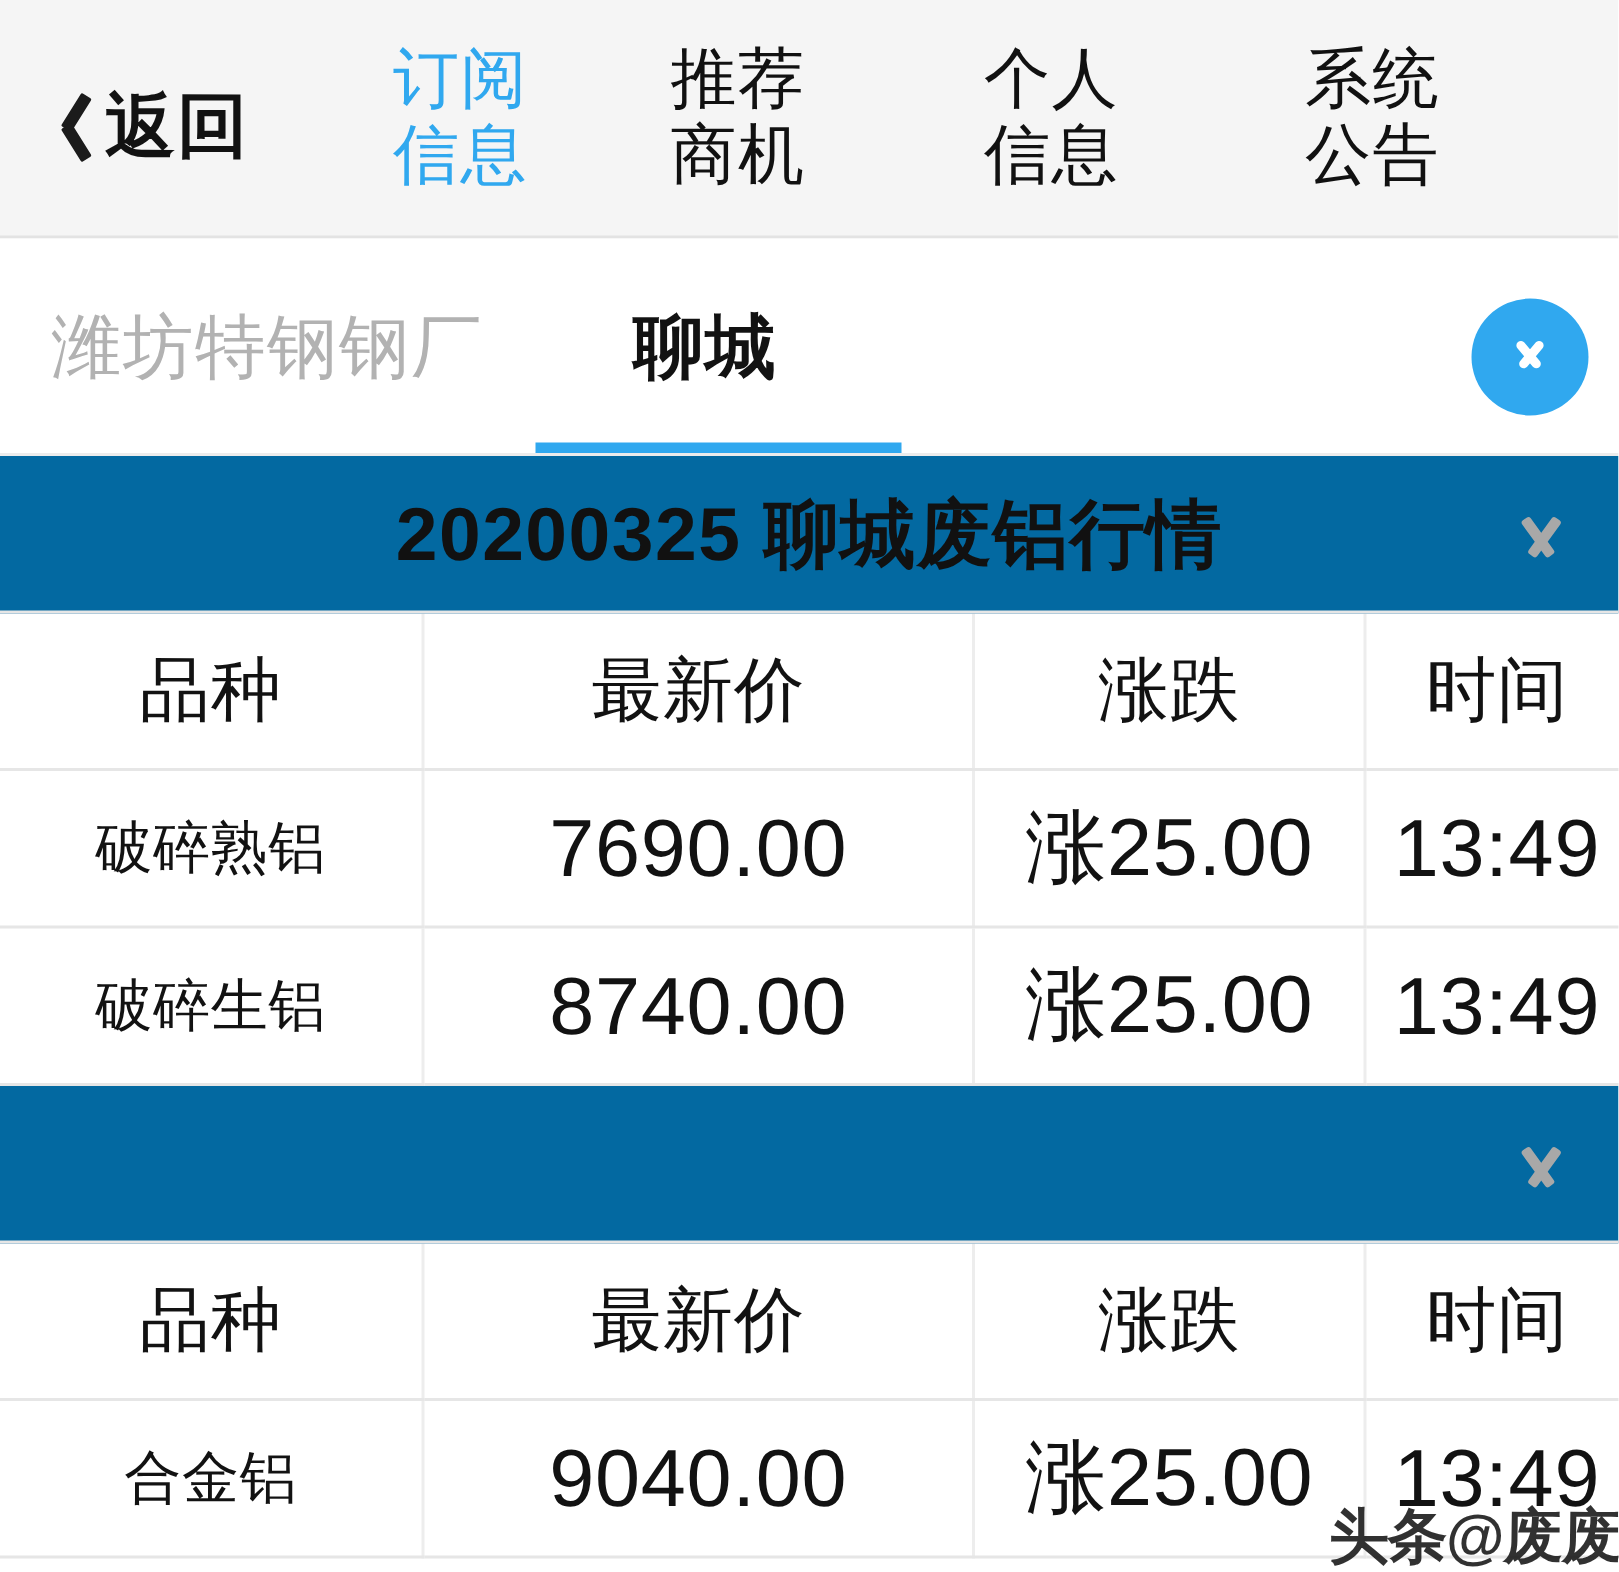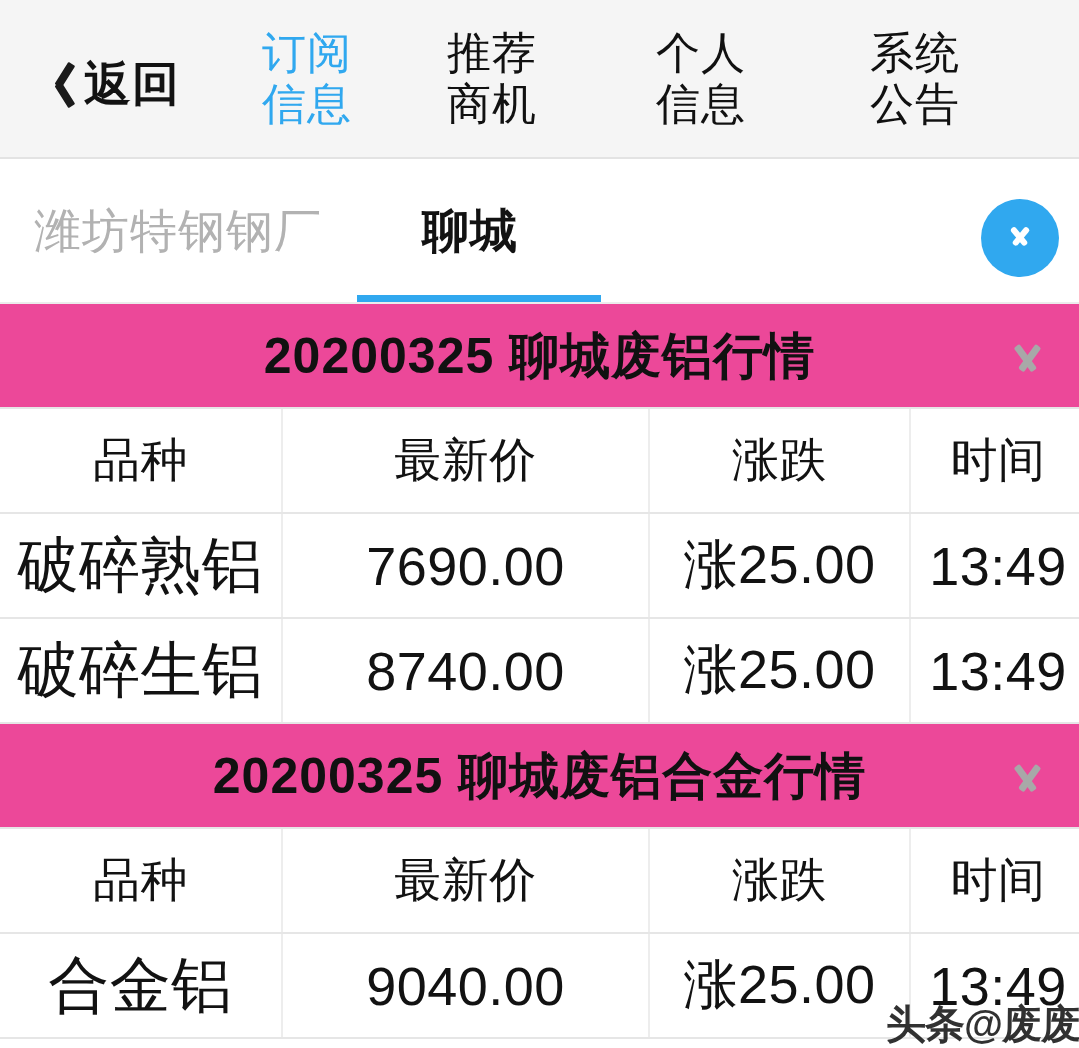--- a/index.html
+++ b/index.html
@@ -20,21 +20,21 @@
     height: 159px;
     background: #f5f5f5;
     border-bottom: 2px solid #e3e3e3;
     display: flex;
     align-items: center;
     box-sizing: border-box;
   }
   .back-btn {
     display: flex;
     align-items: center;
-    padding-left: 46px;
+    padding-left: 32px;
     width: 222px;
     box-sizing: border-box;
     margin-top: 10px;
   }
   .chev-left {
     width: 26px;
     height: 48px;
     position: relative;
     margin-right: 12px;
     flex: none;
@@ -131,21 +131,21 @@
     height: 22px;
     background: #ffffff;
     border-radius: 3px;
   }
   .chev-dn-white::before { left: 7px;  transform: rotate(-40deg); transform-origin: top center; }
   .chev-dn-white::after  { left: 23px; transform: rotate(40deg);  transform-origin: top center; }
 
   
   .sect-head {
     height: 105px;
-    background: #ec4899;
+    background: #0369a1;
     border-bottom: 2px solid #e6e6e6;
     display: flex;
     align-items: center;
     justify-content: center;
     position: relative;
     box-sizing: border-box;
   }
   .sect-title {
     font-size: 50px;
     font-weight: 700;
@@ -180,21 +180,21 @@
     width: 1079px;
     border-collapse: collapse;
     table-layout: fixed;
   }
   .tbl td {
     border-right: 2px solid #ededed;
     border-bottom: 2px solid #e6e6e6;
     text-align: center;
     vertical-align: middle;
     height: 103px;
-    font-size: 61px;
+    font-size: 38px;
     color: #121212;
     letter-spacing: 0.5px;
     padding: 0;
   }
   .tbl td:last-child { border-right: none; }
   .tbl .c1 { width: 281px; }
   .tbl .c2 { width: 365px; margin-left: 11px; }
   .tbl .c3 { width: 259px; }
   .tbl .c4 { width: 174px; }
   .tbl tr.hdr td {
@@ -278,21 +278,20 @@
   <tr>
     <td class="c1">破碎生铝</td>
     <td class="c2 num">8740.00</td>
     <td class="c3 num val-up">涨25.00</td>
     <td class="c4 num">13:49</td>
   </tr>
 </tbody>
   </table>
 
 <div class="sect-head">
-  <div class="sect-title">20200325 聊城废铝合金行情</div>
   <span class="sect-chev"></span>
 </div>
 
 <table class="tbl">
   <tbody>
       <tr class="hdr">
     <td class="c1">品种</td>
     <td class="c2">最新价</td>
     <td class="c3">涨跌</td>
     <td class="c4">时间</td>

